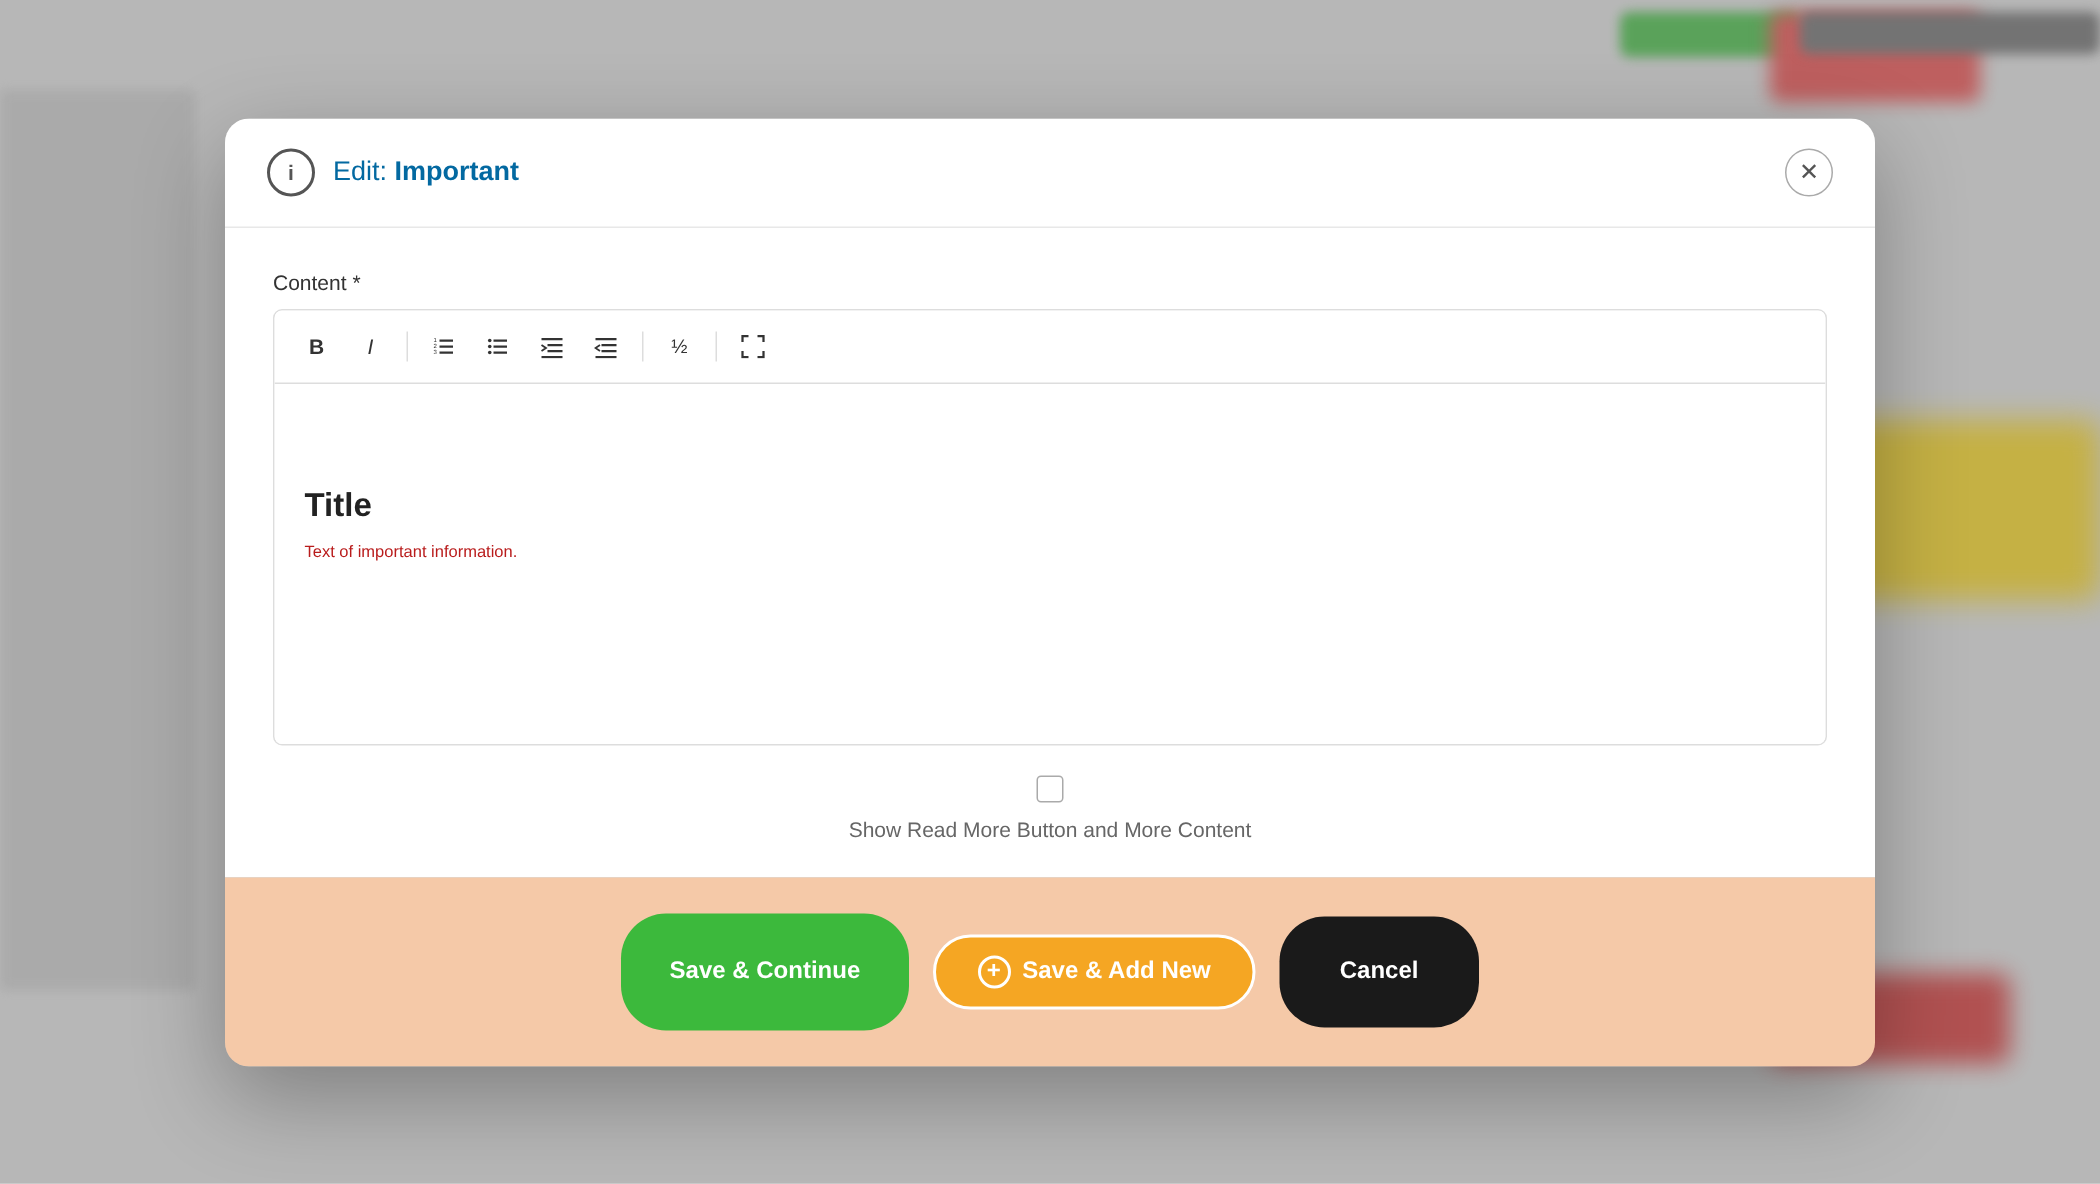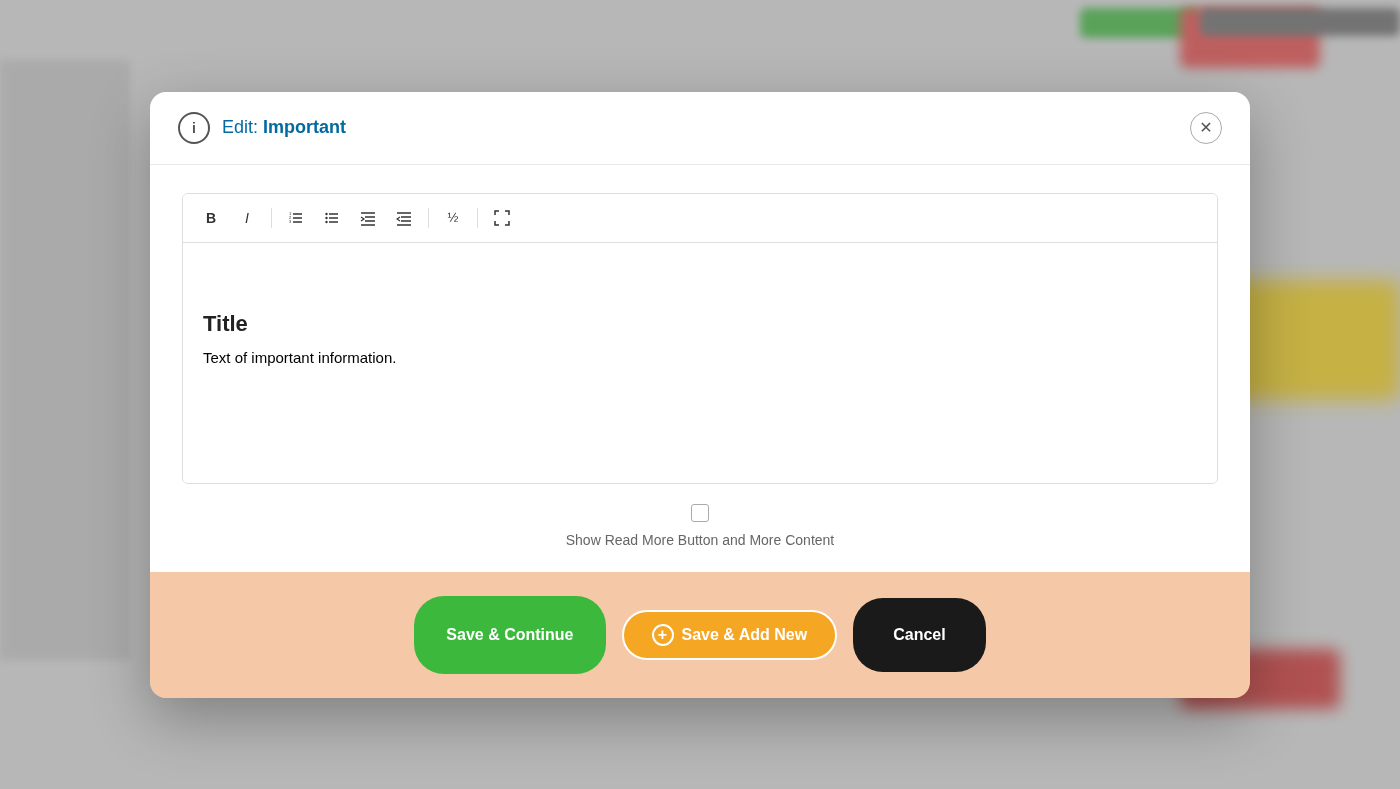--- a/index.html
+++ b/index.html
@@ -159,22 +159,22 @@
 
     .editor-content-title {
       font-size: 22px;
       font-weight: 700;
       color: #222;
       margin-bottom: 12px;
       margin-top: 48px;
     }
 
     .editor-content-text {
-      font-size: 15px;
-      color: #000000;
+      font-size: 11px;
+      color: #b91c1c;
     }
 
     
     .checkbox-row {
       display: flex;
       align-items: center;
       gap: 10px;
       margin-top: 20px;
       flex-direction: column;
     }
@@ -347,20 +347,21 @@
       <span class="modal-title">
         <span>Edit: </span><strong>Important</strong>
       </span>
     </div>
     <button class="close-btn">
       <span>✕</span>
     </button>
   </div>
 
   <div class="modal-body">
+    <div class="field-label">Content *</div>
 
     <div class="editor-container">
 
       <div class="editor-toolbar">
         <button class="toolbar-btn bold">B</button>
         <button class="toolbar-btn italic">I</button>
         <div class="toolbar-separator"></div>
         <button class="toolbar-btn">
           <svg width="16" height="16" viewBox="0 0 16 16" fill="none">
             <line x1="5" y1="4" x2="14" y2="4" stroke="#333" stroke-width="1.5"></line>

